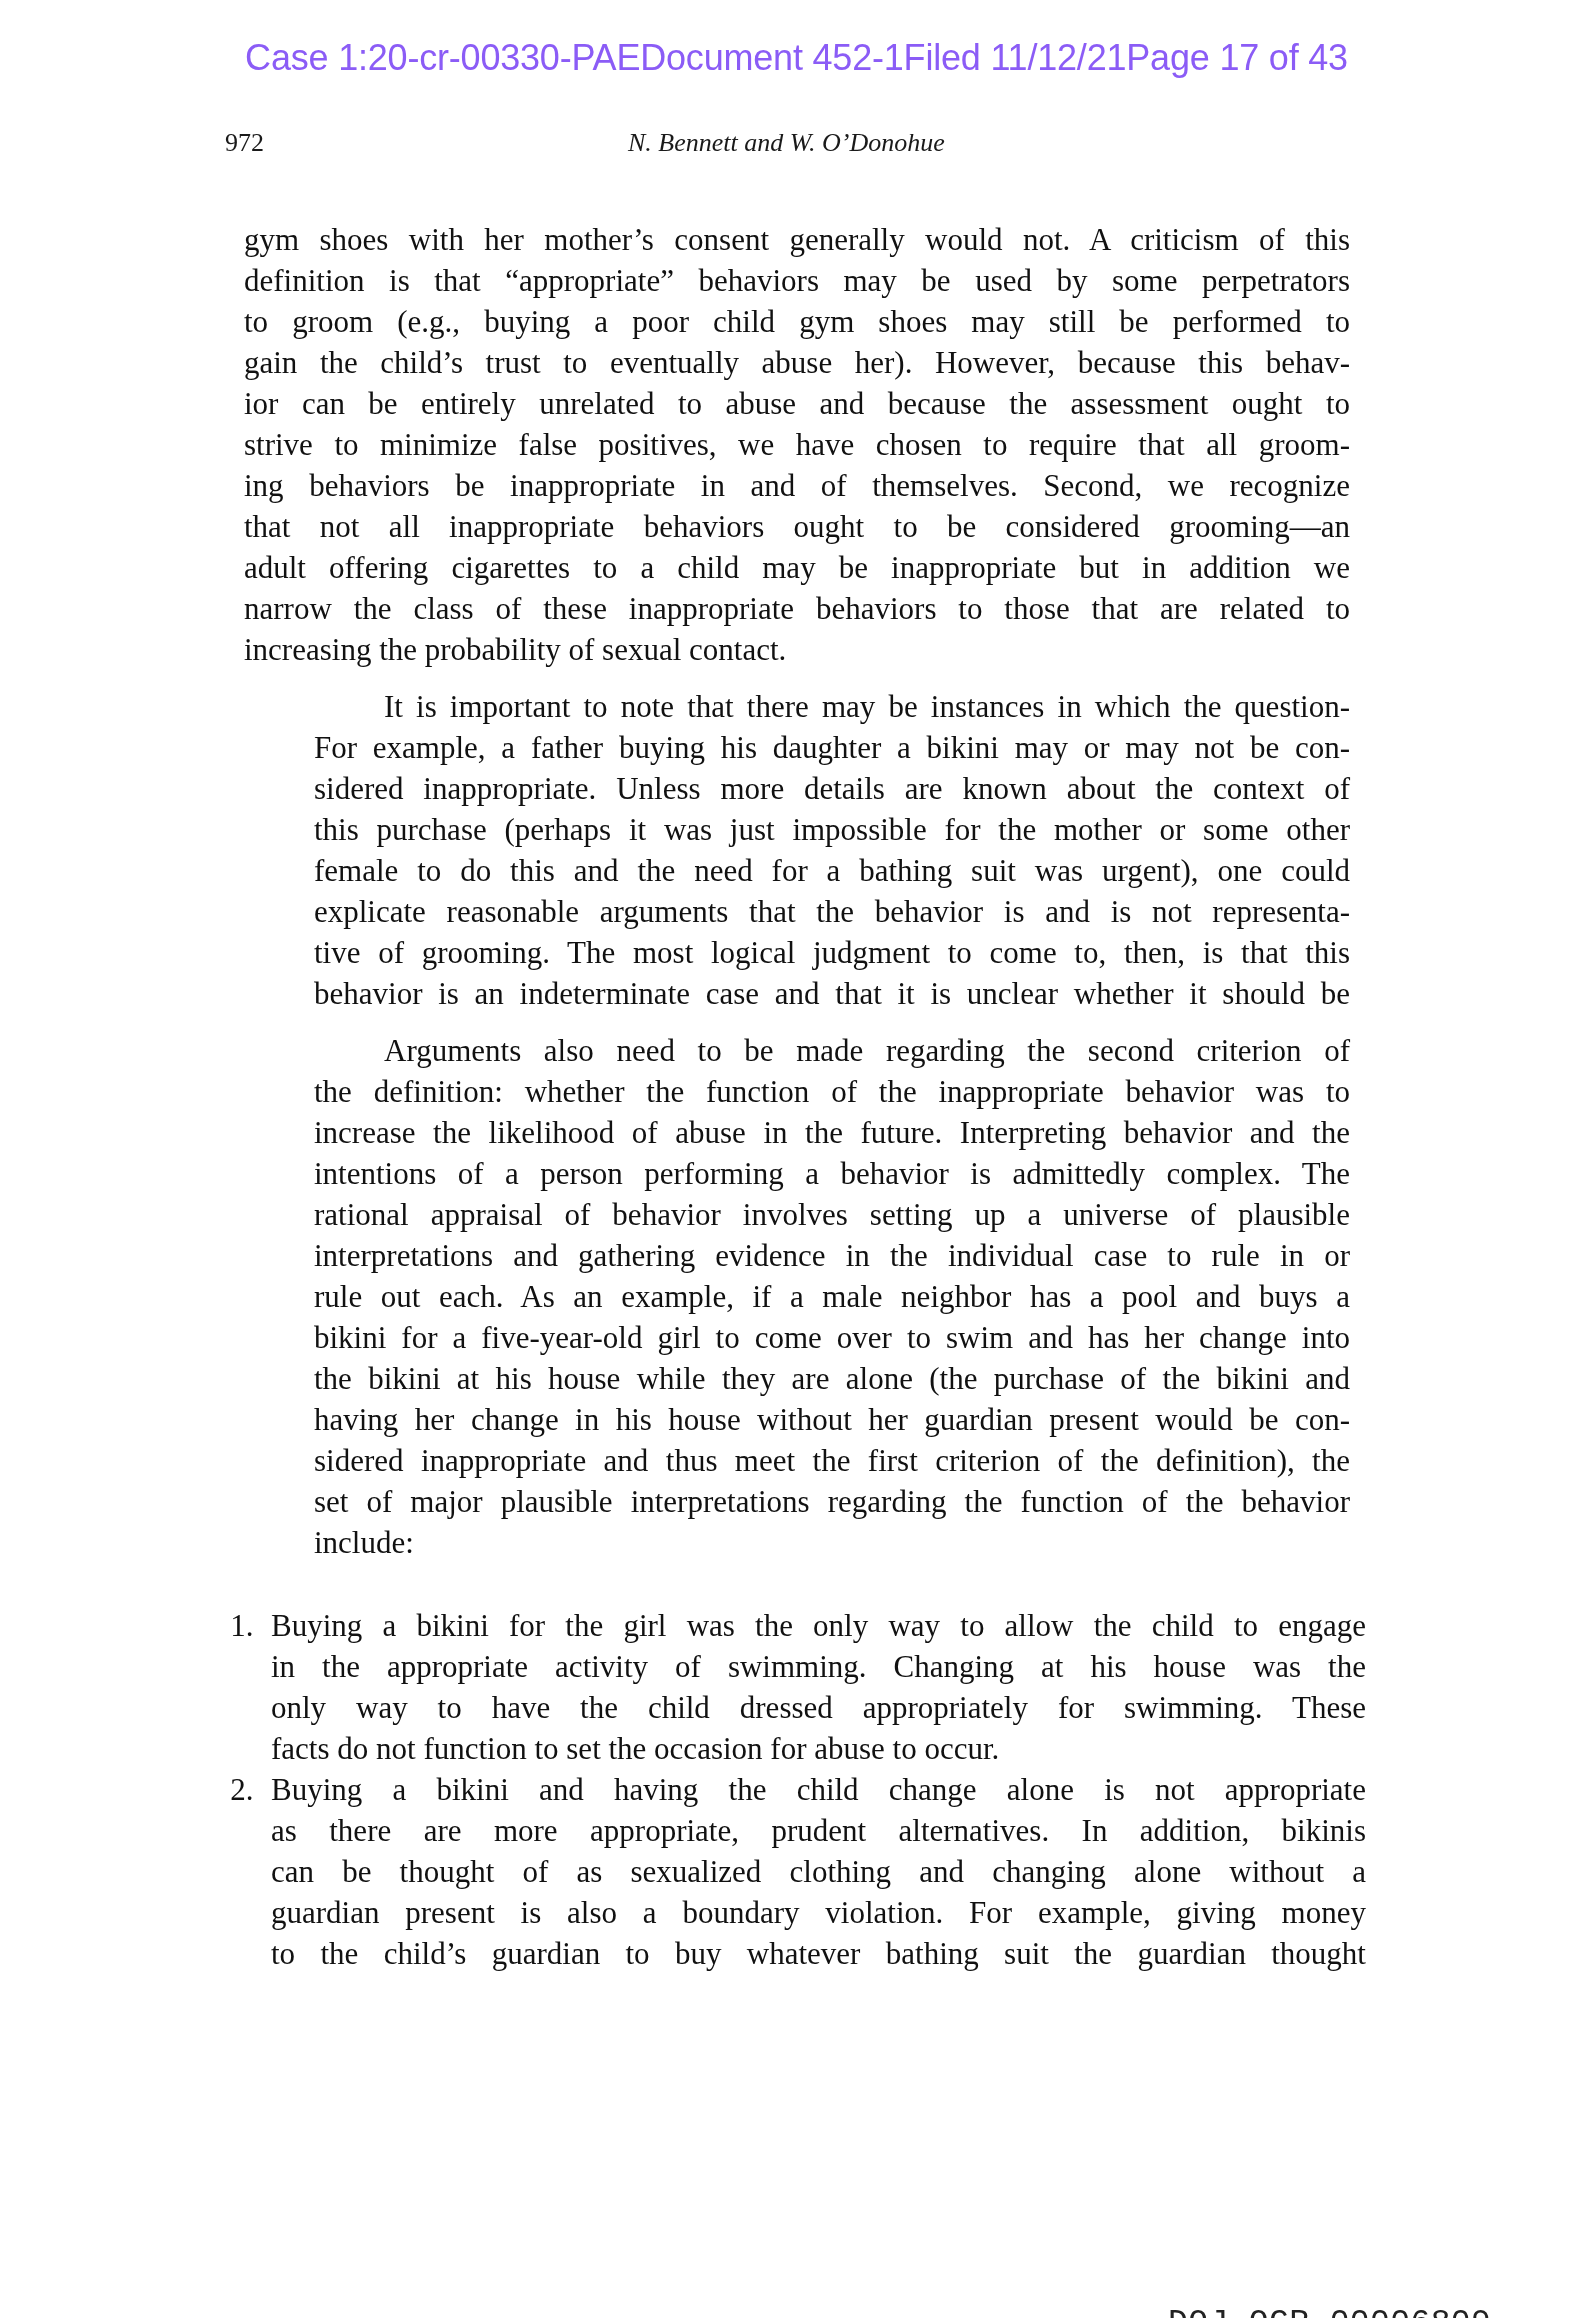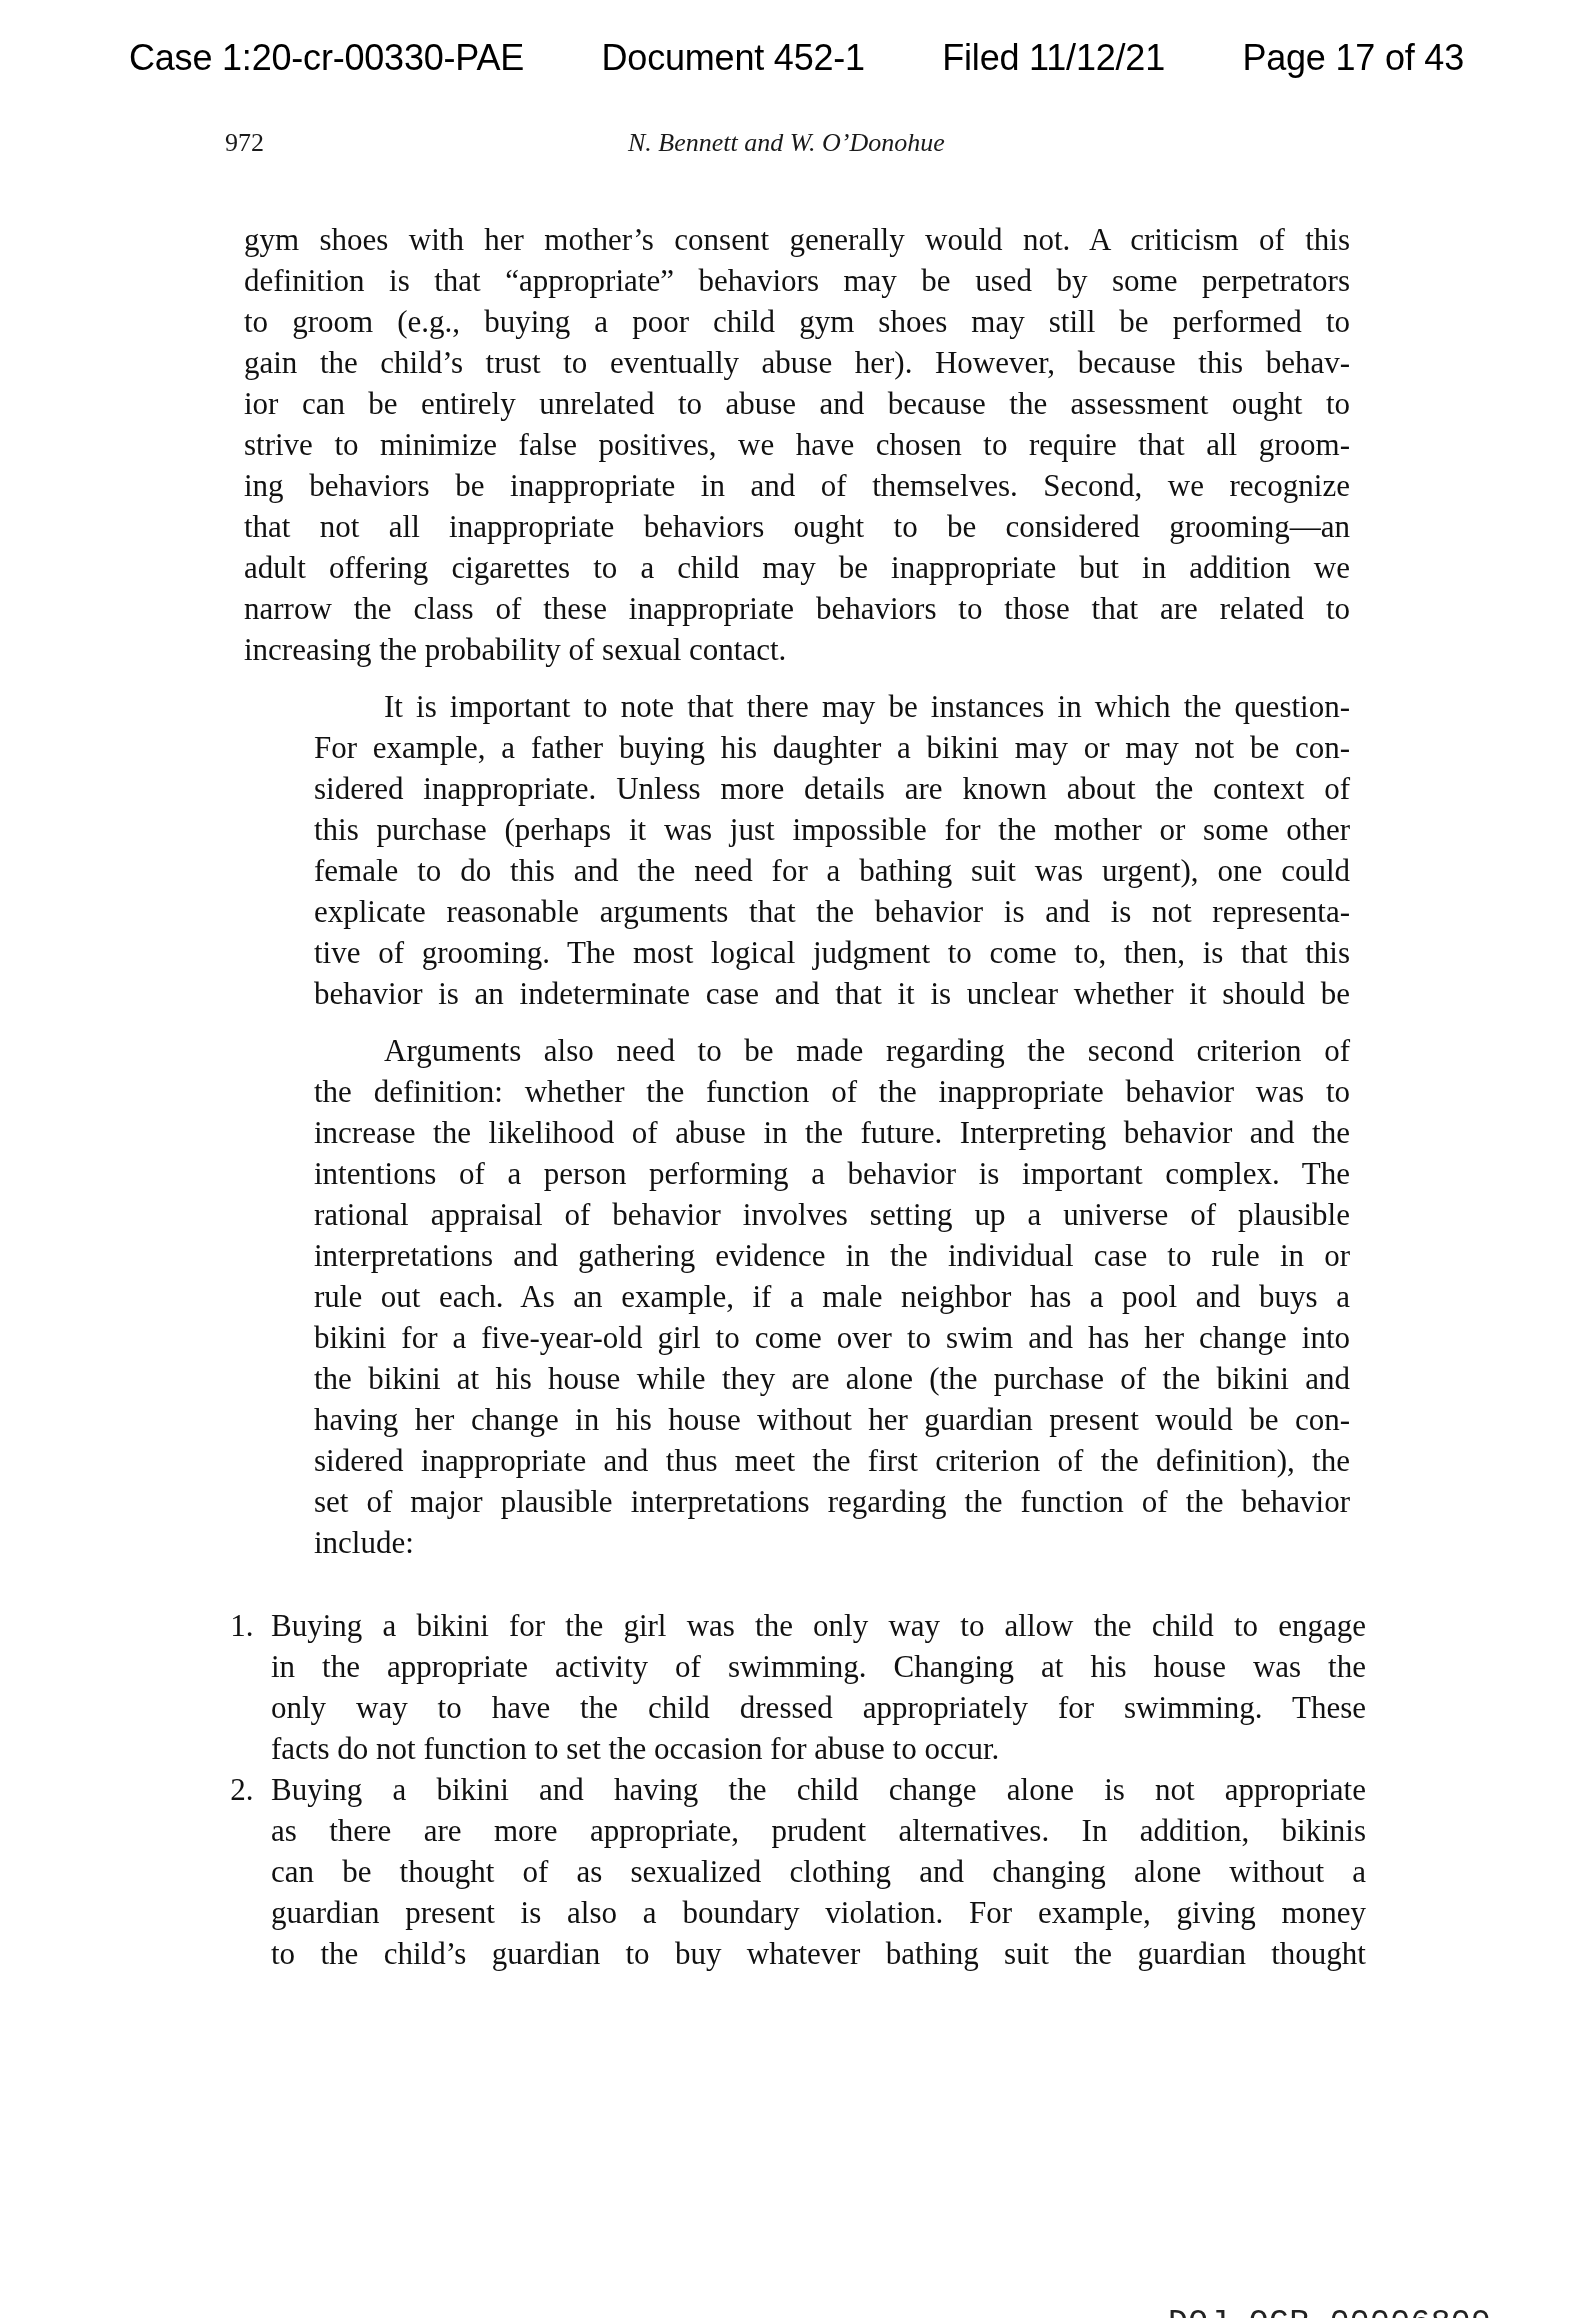--- a/index.html
+++ b/index.html
@@ -13,25 +13,25 @@
       position: relative;
       overflow: hidden;
       color: #111111;
     }
     .stamp {
       position: absolute;
       left: 129px;
       top: 35px;
       width: 1335px;
       display: flex;
-      justify-content: space-between;
+      justify-content: center;
       font-family: "Liberation Sans", sans-serif;
       font-size: 36px;
       line-height: 46px;
-      color: #000000;
+      color: #8b5cf6;
       letter-spacing: -0.2px;
       white-space: nowrap;
     }
     .running-head {
       position: absolute;
       top: 126px;
       left: 0;
       width: 1498px;
       height: 33px;
       font-family: "Liberation Serif", serif;
@@ -144,21 +144,21 @@
     <span class="line">female to do this and the need for a bathing suit was urgent), one could</span>
     <span class="line">explicate reasonable arguments that the behavior is and is not representa-</span>
     <span class="line">tive of grooming. The most logical judgment to come to, then, is that this</span>
     <span class="line">behavior is an indeterminate case and that it is unclear whether it should be</span>
   </p>
 
   <p class="indent">
     <span class="line" style="padding-left:70px;">Arguments also need to be made regarding the second criterion of</span>
     <span class="line">the definition: whether the function of the inappropriate behavior was to</span>
     <span class="line">increase the likelihood of abuse in the future. Interpreting behavior and the</span>
-    <span class="line">intentions of a person performing a behavior is important complex. The</span>
+    <span class="line">intentions of a person performing a behavior is admittedly complex. The</span>
     <span class="line">rational appraisal of behavior involves setting up a universe of plausible</span>
     <span class="line">interpretations and gathering evidence in the individual case to rule in or</span>
     <span class="line">rule out each. As an example, if a male neighbor has a pool and buys a</span>
     <span class="line">bikini for a five-year-old girl to come over to swim and has her change into</span>
     <span class="line">the bikini at his house while they are alone (the purchase of the bikini and</span>
     <span class="line">having her change in his house without her guardian present would be con-</span>
     <span class="line">sidered inappropriate and thus meet the first criterion of the definition), the</span>
     <span class="line">set of major plausible interpretations regarding the function of the behavior</span>
     <span class="line last">include:</span>
   </p>

